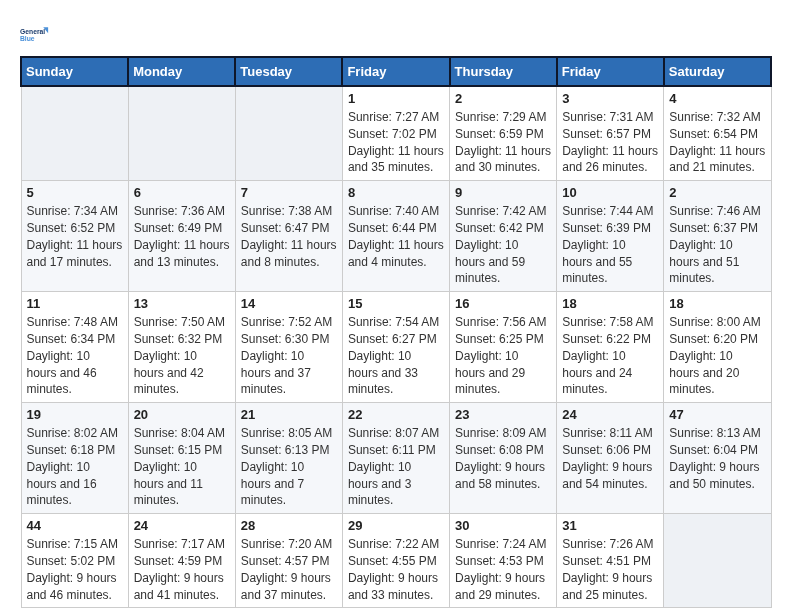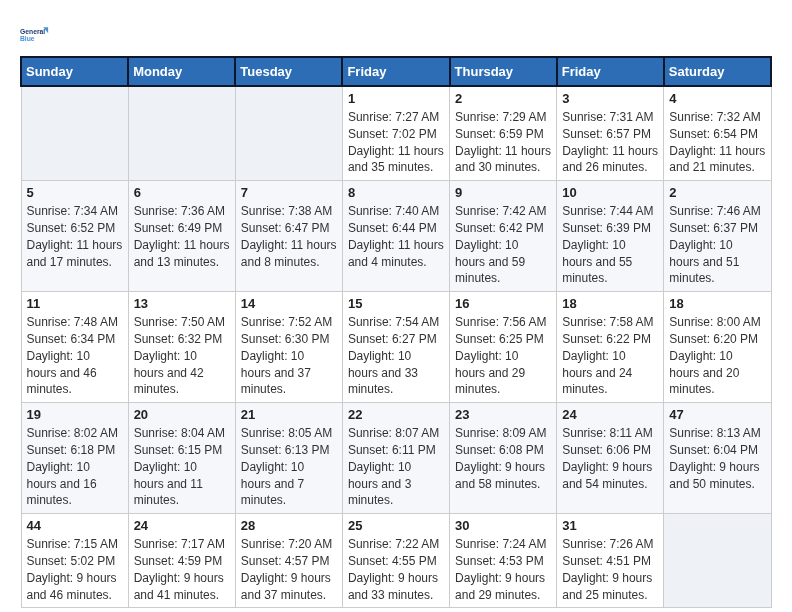--- a/index.html
+++ b/index.html
@@ -228,21 +228,21 @@
         </td>
         <td>
           <div class="day-number">24</div>
           <div class="day-info">Sunrise: 7:17 AM<br>Sunset: 4:59 PM<br>Daylight: 9 hours and 41 minutes.</div>
         </td>
         <td>
           <div class="day-number">28</div>
           <div class="day-info">Sunrise: 7:20 AM<br>Sunset: 4:57 PM<br>Daylight: 9 hours and 37 minutes.</div>
         </td>
         <td>
-          <div class="day-number">25</div>
+          <div class="day-number">29</div>
           <div class="day-info">Sunrise: 7:22 AM<br>Sunset: 4:55 PM<br>Daylight: 9 hours and 33 minutes.</div>
         </td>
         <td>
           <div class="day-number">30</div>
           <div class="day-info">Sunrise: 7:24 AM<br>Sunset: 4:53 PM<br>Daylight: 9 hours and 29 minutes.</div>
         </td>
         <td>
           <div class="day-number">31</div>
           <div class="day-info">Sunrise: 7:26 AM<br>Sunset: 4:51 PM<br>Daylight: 9 hours and 25 minutes.</div>
         </td>

